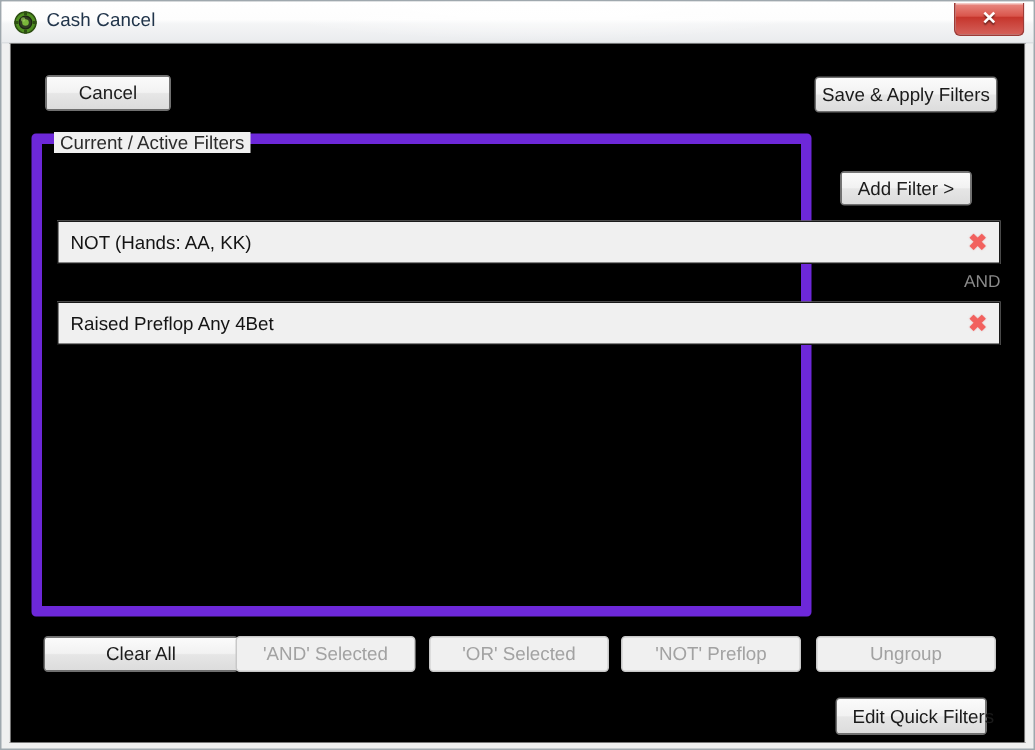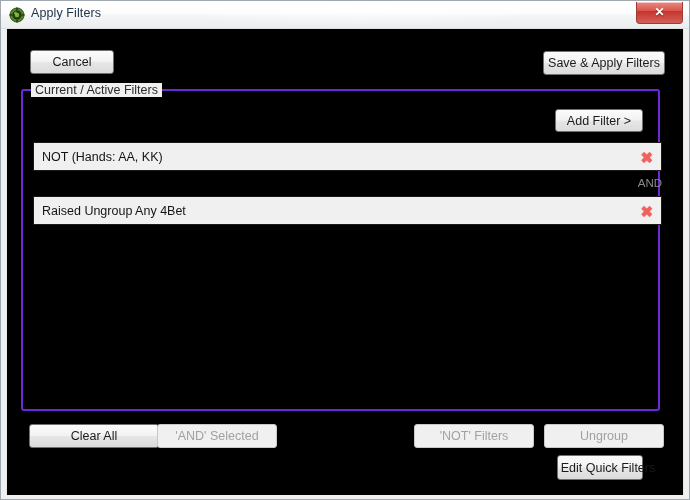--- a/index.html
+++ b/index.html
@@ -102,23 +102,23 @@
   .btn.disabled {
     border: 1px solid #c8c8c8;
     background: #f0f0f0;
     color: #a2a2a2;
   }
 
   
   .groupbox {
     position: absolute;
     left: 14px; top: 60px;
-    width: 639px; height: 322px;
-    box-sizing: border-box;
-    border: 2px solid #6d28d9;
+    width: 520px; height: 322px;
+    box-sizing: border-box;
+    border: 7px solid #6d28d9;
     border-radius: 3px;
     background: transparent;
   }
   .groupbox-title {
     position: absolute;
     left: 8px; top: -8px;
     padding: 0 4px;
     background: #f0f0f0;
     font-size: 12.5px;
     color: #2b2b2b;
@@ -175,21 +175,21 @@
         <circle cx="8" cy="8" r="7" fill="#4f8f21" stroke="#2d4f12" stroke-width="1"></circle>
         <circle cx="8" cy="8" r="4.2" fill="#2f3b22" stroke="#1d2414" stroke-width="0.8"></circle>
         <circle cx="8" cy="8" r="2.2" fill="#7ab63b"></circle>
         <rect x="7" y="0.6" width="2" height="2.6" fill="#2d4f12"></rect>
         <rect x="7" y="12.8" width="2" height="2.6" fill="#2d4f12"></rect>
         <rect x="0.6" y="7" width="2.6" height="2" fill="#2d4f12"></rect>
         <rect x="12.8" y="7" width="2.6" height="2" fill="#2d4f12"></rect>
         <circle cx="6.4" cy="6" r="1.5" fill="#9fd45e" opacity="0.65"></circle>
       </svg>
     </span>
-    <span class="title-text">Apply Filters</span>
+    <span class="title-text">Cash Cancel</span>
     <div class="close-btn">✕</div>
   </div>
 
   <div class="client">
 
     <div class="btn" style="left:23px; top:21px; width:84px; height:24px;">Cancel</div>
 
     <div class="btn" style="left:536px; top:22px; width:122px; height:24px;">Save &amp; Apply Filters</div>
 
     <div class="groupbox">
@@ -198,31 +198,32 @@
       <div class="btn" style="left:532px; top:18px; width:88px; height:23px;">Add Filter &gt;</div>
 
       <div class="filter-row" style="top:51px;">
         <span class="filter-label">NOT (Hands: AA, KK)</span>
         <span class="filter-remove">✖</span>
       </div>
 
       <div class="connector" style="top:86px;">AND</div>
 
       <div class="filter-row" style="top:105px;">
-        <span class="filter-label">Raised Ungroup Any 4Bet</span>
+        <span class="filter-label">Raised Preflop Any 4Bet</span>
         <span class="filter-remove">✖</span>
       </div>
     </div>
 
     <div class="btn" style="left:22px; top:395px; width:130px; height:24px;">Clear All</div>
 
     <div class="btn disabled" style="left:150px; top:395px; width:120px; height:24px;">'AND' Selected</div>
 
-
-    <div class="btn disabled" style="left:407px; top:395px; width:120px; height:24px;">'NOT' Filters</div>
+    <div class="btn disabled" style="left:279px; top:395px; width:120px; height:24px;">'OR' Selected</div>
+
+    <div class="btn disabled" style="left:407px; top:395px; width:120px; height:24px;">'NOT' Preflop</div>
 
     <div class="btn disabled" style="left:537px; top:395px; width:120px; height:24px;">Ungroup</div>
 
 
-    <div class="btn" style="left:550px; top:426px; width:86px; height:25px;padding-left:16px;">Edit Quick Filters</div>
+    <div class="btn" style="left:550px; top:436px; width:101px; height:25px;padding-left:16px;">Edit Quick Filters</div>
 
   </div>
 </div>
 
 </body></html>

